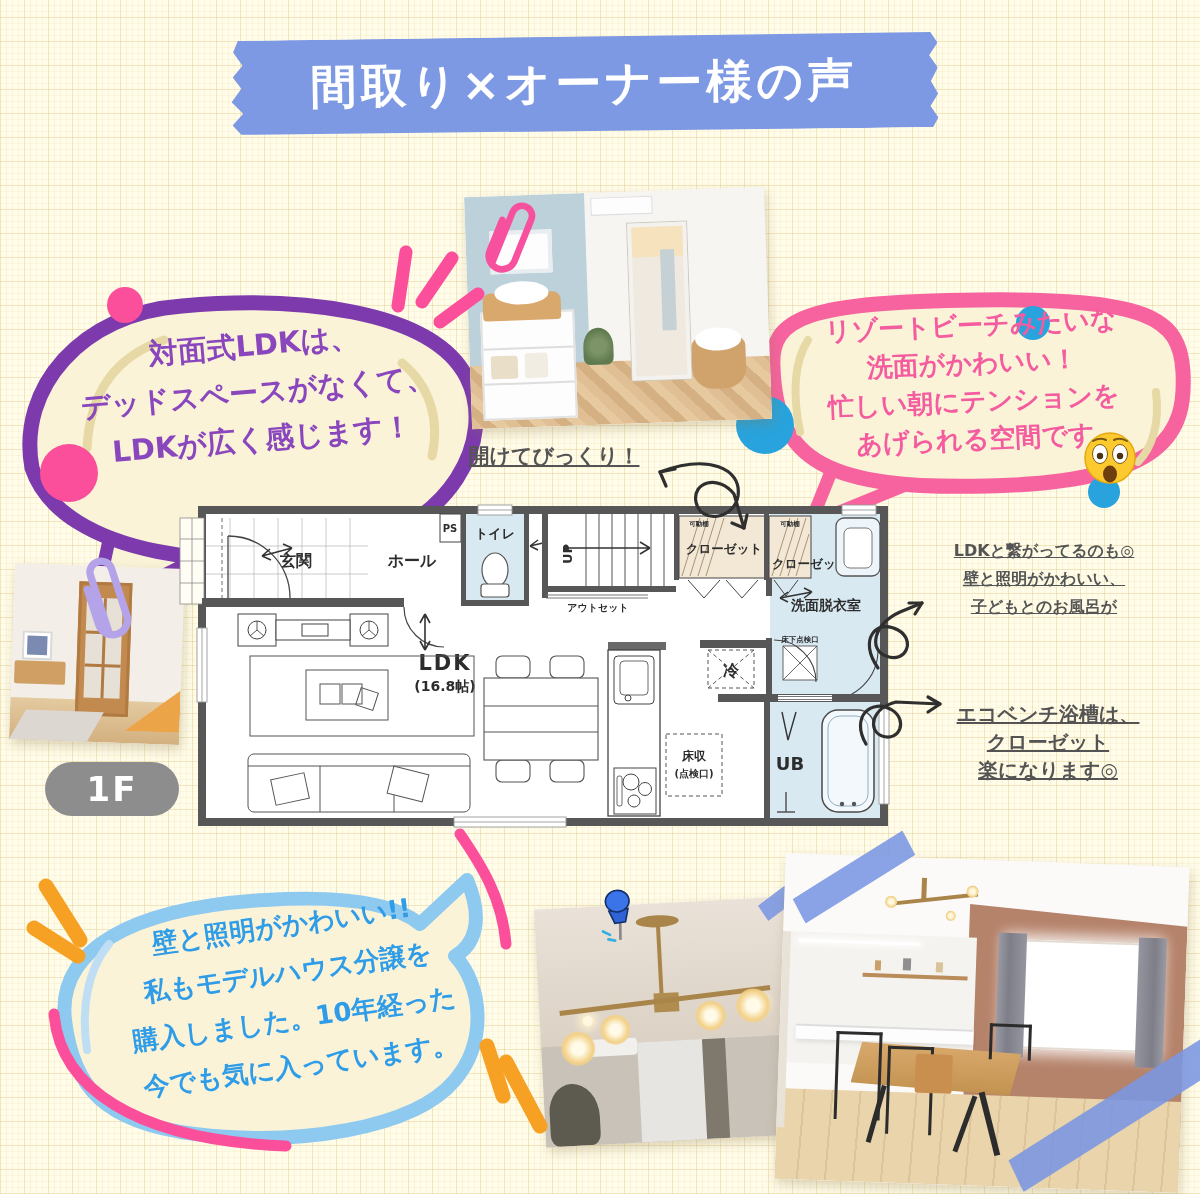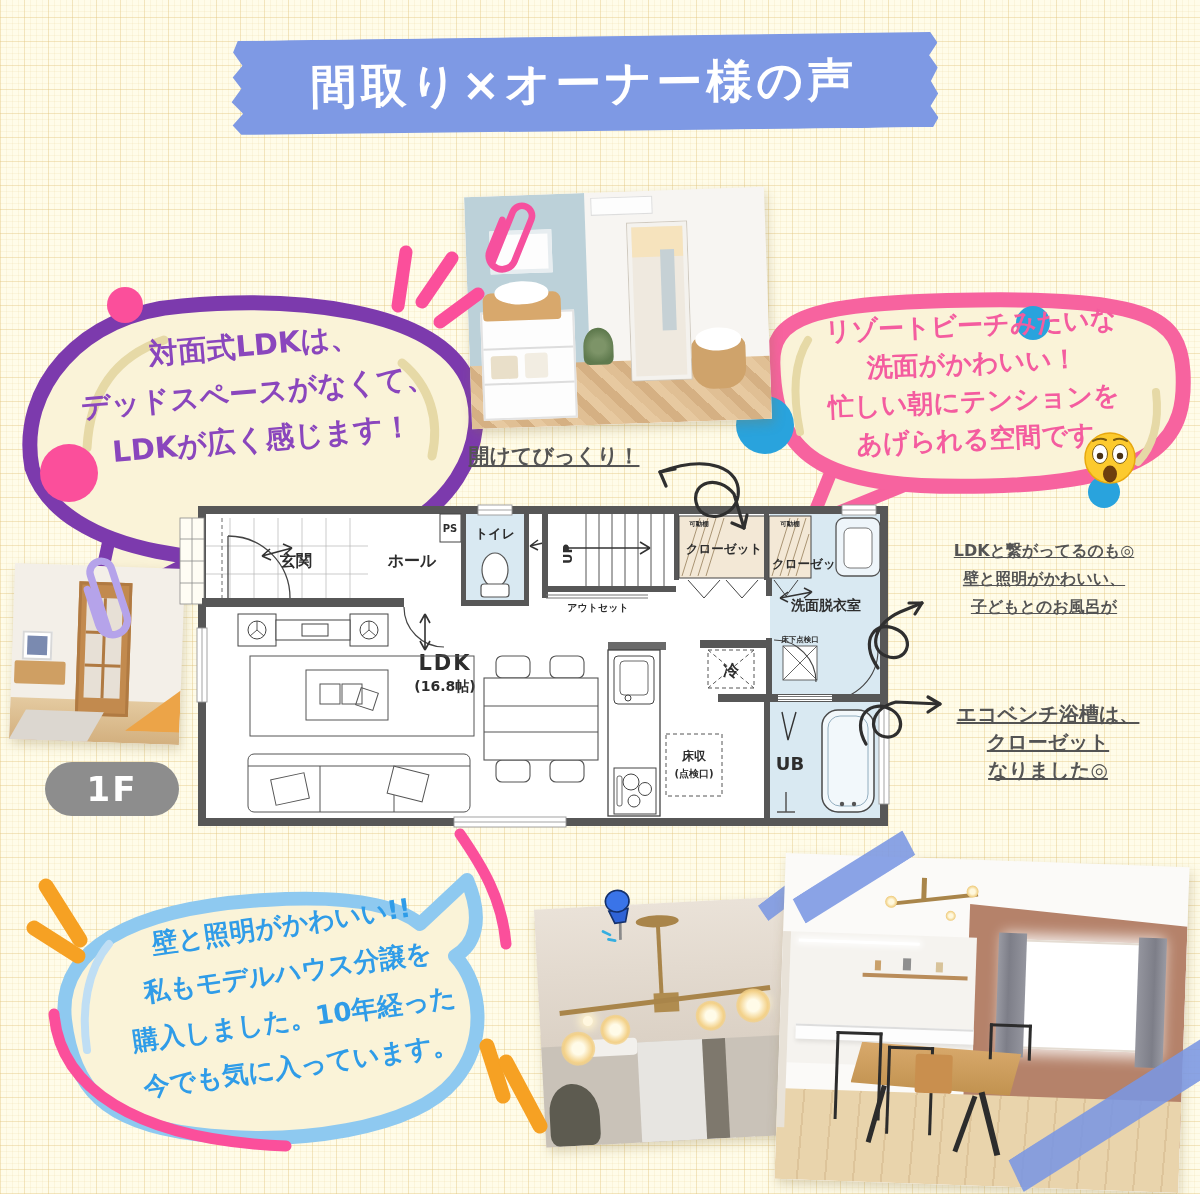--- a/index.html
+++ b/index.html
@@ -369,21 +369,21 @@
   <div>開けてびっくり！</div>
 </div>
 <div class="abs ann ann-bath">
   <div>LDKと繋がってるのも◎</div>
   <div>壁と照明がかわいい、</div>
   <div>子どもとのお風呂が</div>
 </div>
 <div class="abs ann ann-eco">
   <div>エコベンチ浴槽は、</div>
   <div>クローゼット</div>
-  <div>なりました◎</div>
+  <div>楽になります◎</div>
 </div>
 
 <svg class="abs" style="left:35px;top:850px" width="505" height="318" viewBox="0 0 505 318">
   <path d="M 30,170 C 22,100 95,58 230,50 C 310,45 360,54 385,74 L 432,30 C 450,72 438,96 420,106 C 448,136 452,192 420,230 C 378,280 260,296 160,284 C 70,273 38,238 30,170 Z" fill="#faf3d8" stroke="#8ec9f0" stroke-width="14" stroke-linejoin="round"></path>
   <path d="M 52,200 C 46,160 52,120 74,94" fill="none" stroke="#bfdef4" stroke-width="8" stroke-linecap="round"></path>
 </svg>
 <div class="abs bubble-text btext">
   <div>壁と照明がかわいい!!</div>
   <div>私もモデルハウス分譲を</div>
   <div>購入しました。10年経った</div>

